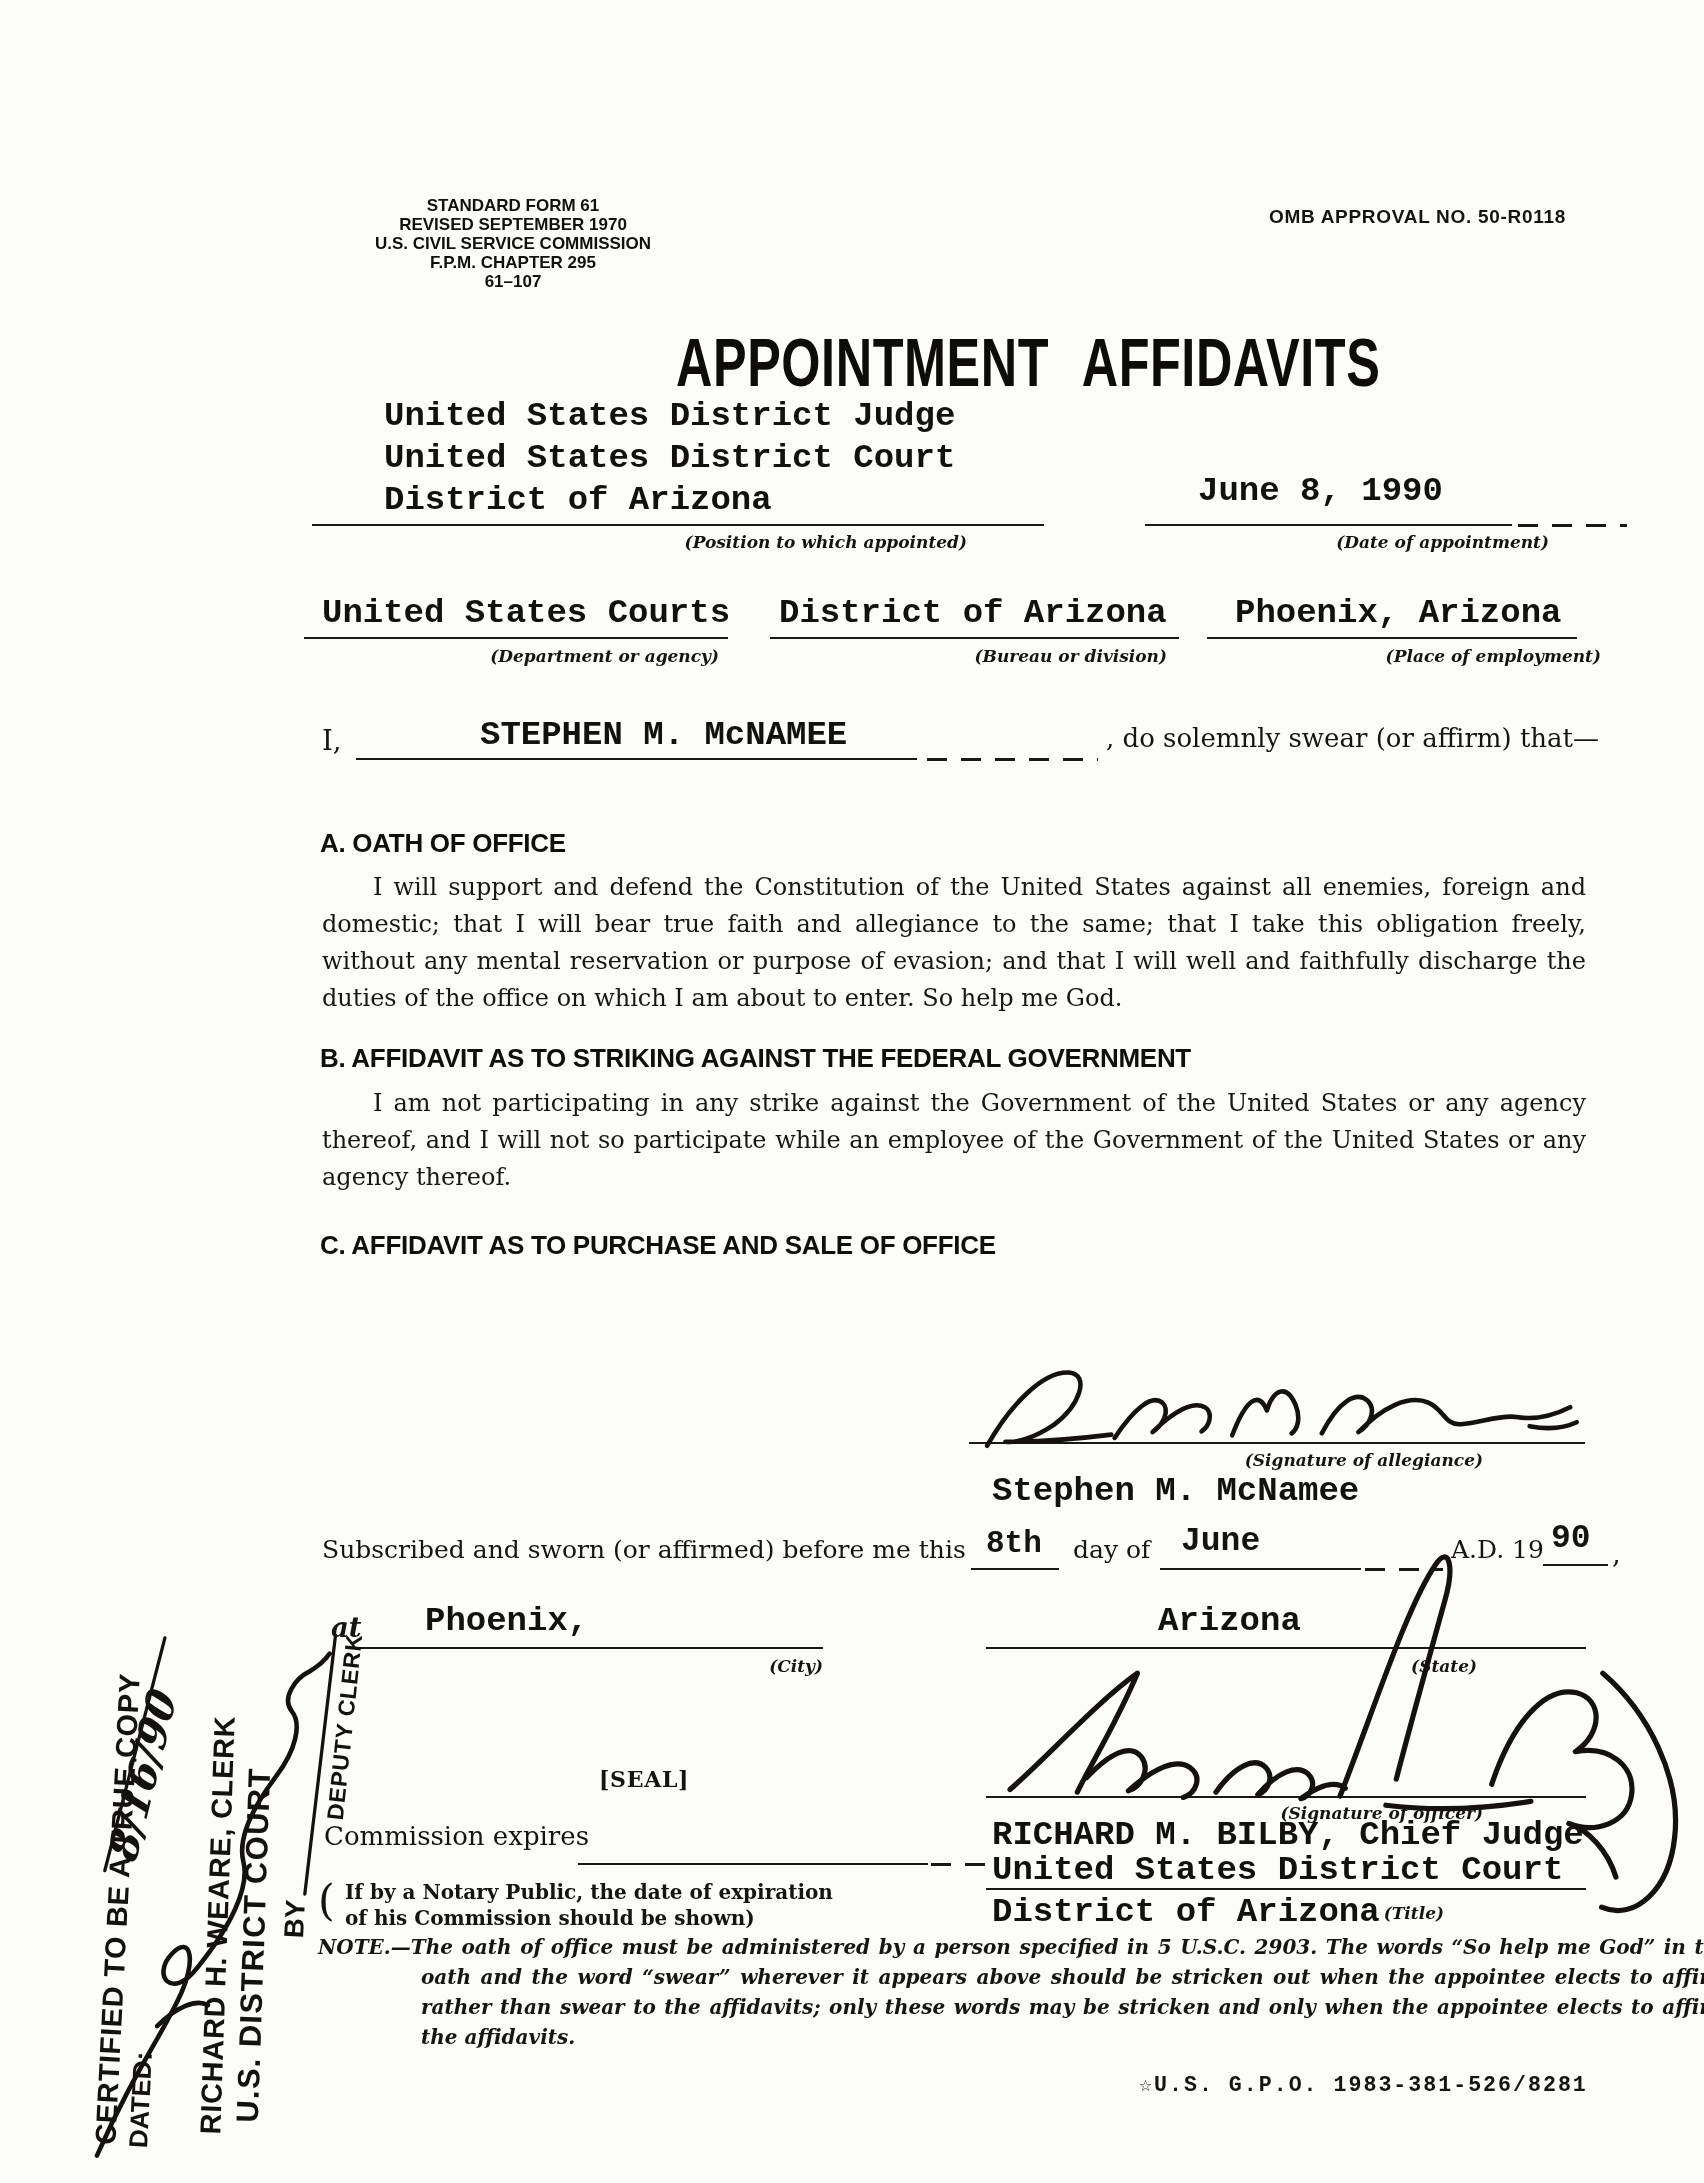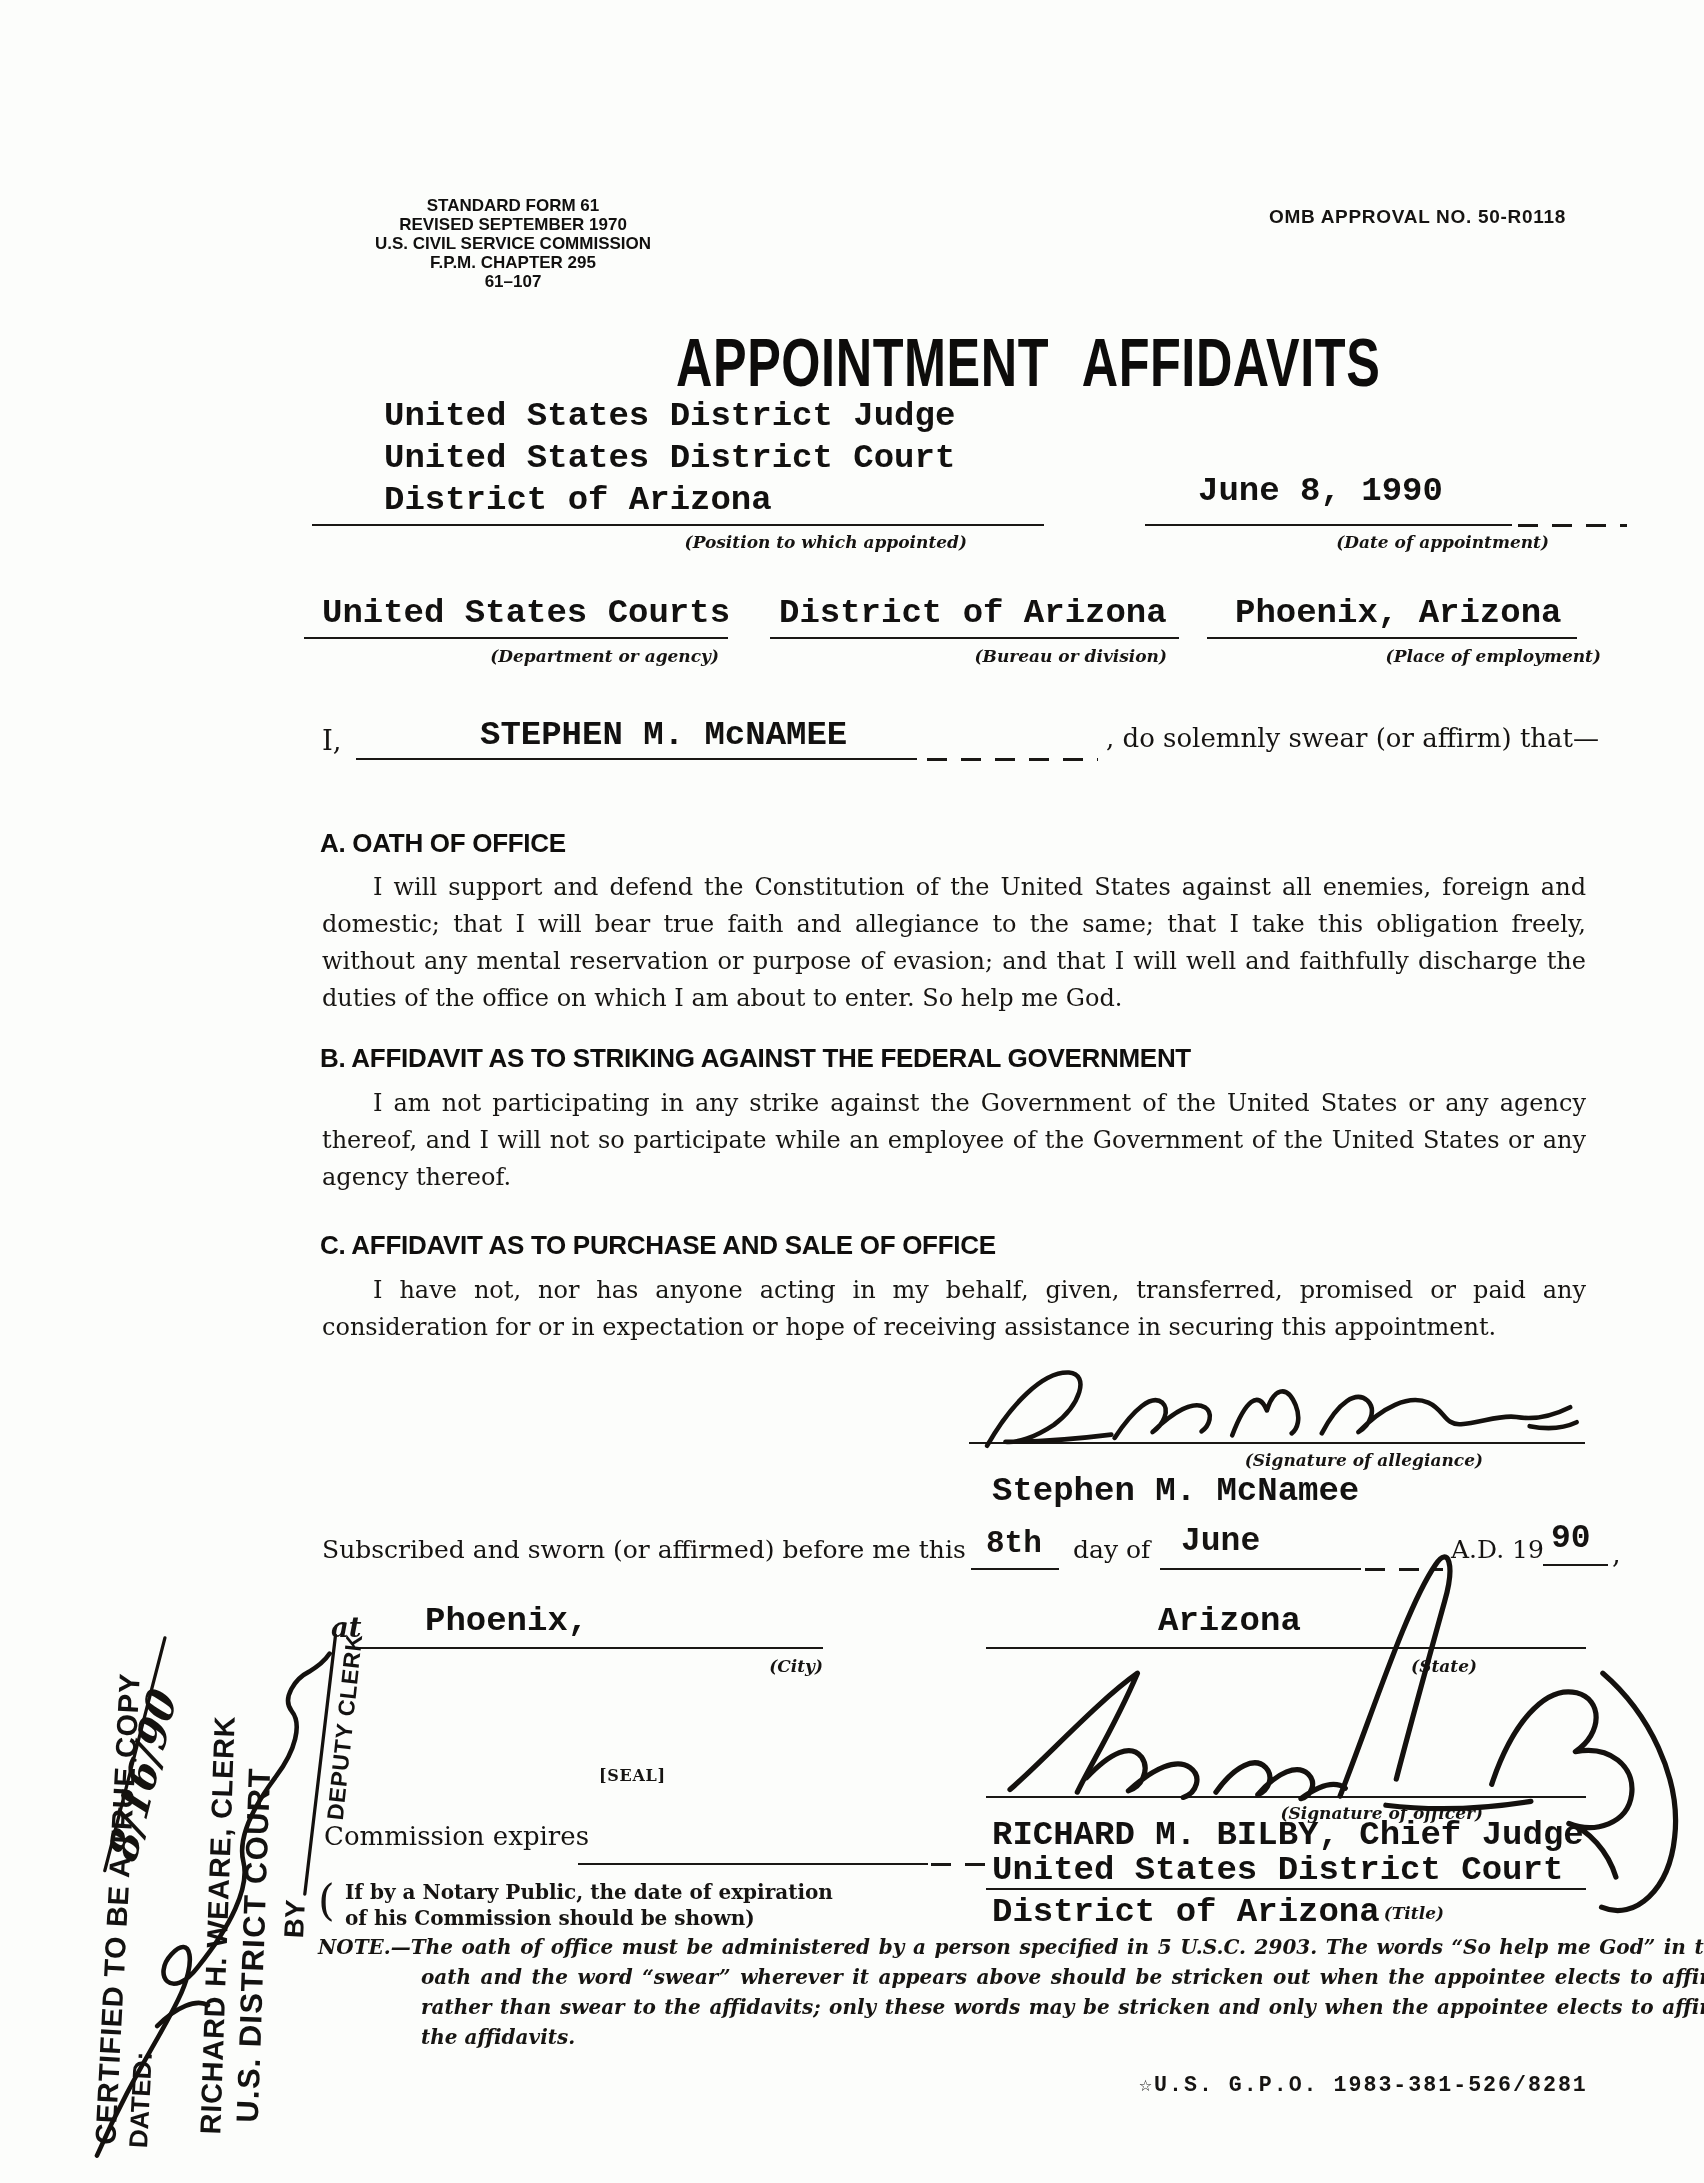--- a/index.html
+++ b/index.html
@@ -65,21 +65,20 @@
   <div class="abs dline" style="left:927px;top:758px;width:171px;"></div>
   <div class="abs serif" style="left:1106px;top:723px;font-size:26px;white-space:nowrap;">, do solemnly swear (or affirm) that—</div>
 
   <div class="abs head" style="left:320px;top:828px;">A. OATH OF OFFICE</div>
   <div class="abs body-par" style="left:322px;top:869px;width:1264px;">I will support and defend the Constitution of the United States against all enemies, foreign and domestic; that I will bear true faith and allegiance to the same; that I take this obligation freely, without any mental reservation or purpose of evasion; and that I will well and faithfully discharge the duties of the office on which I am about to enter. So help me God.</div>
 
   <div class="abs head" style="left:320px;top:1043px;">B. AFFIDAVIT AS TO STRIKING AGAINST THE FEDERAL GOVERNMENT</div>
   <div class="abs head" style="left:320px;top:1230px;">C. AFFIDAVIT AS TO PURCHASE AND SALE OF OFFICE</div>
 
   <div class="abs body-par" style="left:322px;top:1085px;width:1264px;">I am not participating in any strike against the Government of the United States or any agency thereof, and I will not so participate while an employee of the Government of the United States or any agency thereof.</div>
-  <div class="abs body-par" style="left:322px;top:1272px;width:1264px;">I have not, nor has anyone acting in my behalf, given, transferred, promised or paid any consideration for or in expectation or hope of receiving assistance in securing this appointment.</div>
 
   <div class="abs hline" style="left:969px;top:1442px;width:616px;"></div>
   <div class="abs cap" style="left:1065px;top:1450px;width:418px;">(Signature of allegiance)</div>
   <div class="abs mono typed" style="left:992px;top:1472px;">Stephen M. McNamee</div>
 
   <div class="abs serif" style="left:322px;top:1535px;font-size:25px;white-space:nowrap;">Subscribed and sworn (or affirmed) before me this</div>
   <div class="abs mono" style="left:986px;top:1526px;font-size:31px;">8th</div>
   <div class="abs hline" style="left:971px;top:1568px;width:88px;"></div>
   <div class="abs serif" style="left:1073px;top:1535px;font-size:25px;">day of</div>
   <div class="abs mono" style="left:1181px;top:1523px;font-size:33px;">June</div>
@@ -91,21 +90,21 @@
   <div class="abs serif" style="left:1612px;top:1537px;font-size:27.5px;">,</div>
 
   <div class="abs serif" style="left:331px;top:1611px;font-size:27.5px;font-weight:bold;font-style:italic;">at</div>
   <div class="abs mono typed" style="left:425px;top:1602px;">Phoenix,</div>
   <div class="abs hline" style="left:346px;top:1647px;width:477px;"></div>
   <div class="abs cap" style="left:431px;top:1656px;width:392px;">(City)</div>
   <div class="abs mono typed" style="left:1158px;top:1602px;">Arizona</div>
   <div class="abs hline" style="left:986px;top:1647px;width:600px;"></div>
   <div class="abs cap" style="left:1085px;top:1656px;width:392px;">(State)</div>
 
-  <div class="abs serif" style="left:599px;top:1766px;font-size:16px;font-weight:bold;letter-spacing:0.7px;">[SEAL]</div>
+  <div class="abs serif" style="left:599px;top:1766px;font-size:22px;font-weight:bold;letter-spacing:0.7px;">[SEAL]</div>
 
   <div class="abs hline" style="left:986px;top:1796px;width:600px;"></div>
   <div class="abs cap" style="left:1065px;top:1803px;width:418px;">(Signature of officer)</div>
   <div class="abs mono typed" style="left:992px;top:1816px;">RICHARD M. BILBY, Chief Judge</div>
   <div class="abs mono typed" style="left:992px;top:1851px;">United States District Court</div>
   <div class="abs hline" style="left:986px;top:1888px;width:600px;"></div>
   <div class="abs mono typed" style="left:992px;top:1893px;">District of Arizona</div>
   <div class="abs cap" style="left:1052px;top:1903px;width:392px;">(Title)</div>
 
   <div class="abs serif" style="left:324px;top:1821px;font-size:26px;white-space:nowrap;">Commission expires</div>

